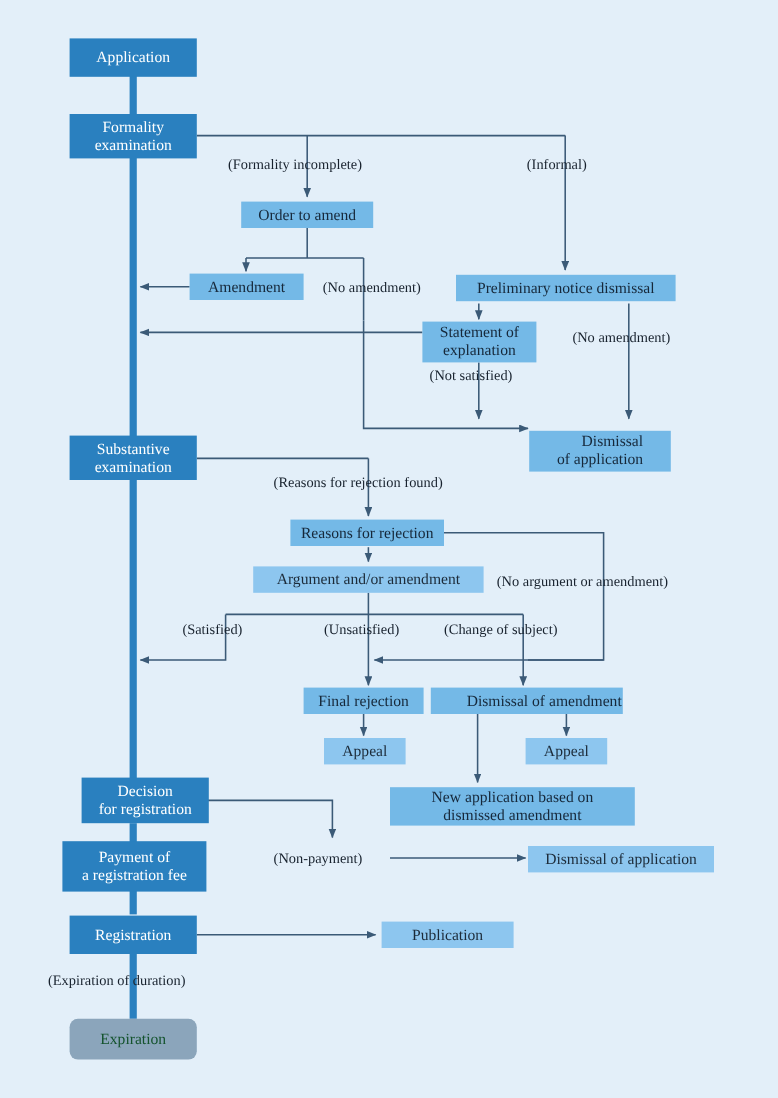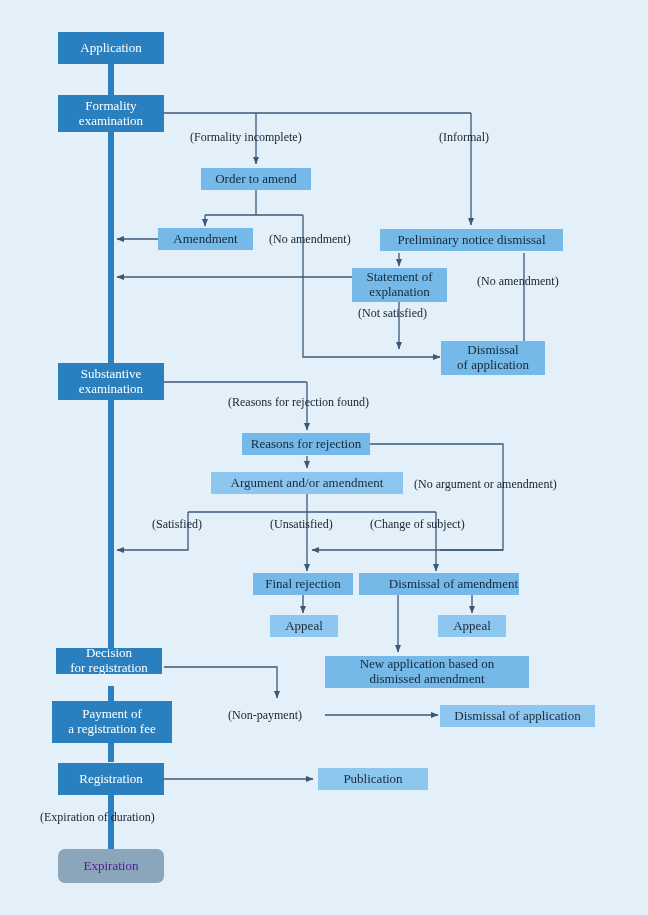--- a/index.html
+++ b/index.html
@@ -46,21 +46,21 @@
     color: #1c2b39;
     font-size: 13px;
   }
   .node.mid {
     background: #74b9e7;
     color: #16283a;
     font-size: 13px;
   }
   .node.end {
     background: #8ba5bb;
-    color: #4c1d95;
+    color: #14532d;
     border-radius: 7px;
     font-size: 13px;
   }
   .edge-label {
     position: absolute;
     font-size: 12px;
     color: #18222e;
     white-space: nowrap;
   }
 </style>
@@ -147,42 +147,42 @@
 
   <div class="node mid" style="left:201px; top:168px; width:110px; height:22px;">Order to amend</div>
 
   <div class="node mid" style="left:158px; top:228px; width:95px; height:22px;">Amendment</div>
 
   <div class="node mid" style="left:380px; top:229px; width:183px; height:22px;">Preliminary notice dismissal</div>
 
   <div class="node mid" style="left:352px; top:268px; width:95px; height:34px;">Statement of
 explanation</div>
 
-  <div class="node mid" style="left:441px; top:341px; width:104px; height:34px;">Dismissal
+  <div class="node mid" style="left:441px; top:359px; width:118px; height:34px;text-align:right;">Dismissal
 of application</div>
 
   <div class="node main" style="left:58px; top:363px; width:106px; height:37px;">Substantive
 examination</div>
 
   <div class="node mid" style="left:242px; top:433px; width:128px; height:22px;">Reasons for rejection</div>
 
   <div class="node sub" style="left:211px; top:472px; width:192px; height:22px;">Argument and/or amendment</div>
 
   <div class="node mid" style="left:253px; top:573px; width:100px; height:22px;">Final rejection</div>
 
   <div class="node mid" style="left:359px; top:573px; width:160px; height:22px;padding-left:29px;">Dismissal of amendment</div>
 
   <div class="node sub" style="left:270px; top:615px; width:68px; height:22px;">Appeal</div>
 
   <div class="node sub" style="left:438px; top:615px; width:68px; height:22px;">Appeal</div>
 
   <div class="node mid" style="left:325px; top:656px; width:204px; height:32px;">New application based on
 dismissed amendment</div>
 
-  <div class="node main" style="left:56px; top:648px; width:106px; height:26px;">Decision
+  <div class="node main" style="left:68px; top:648px; width:106px; height:38px;">Decision
 for registration</div>
 
   <div class="node main" style="left:52px; top:701px; width:120px; height:42px;">Payment of
 a registration fee</div>
 
   <div class="node sub" style="left:440px; top:705px; width:155px; height:22px;">Dismissal of application</div>
 
   <div class="node main" style="left:58px; top:763px; width:106px; height:32px;">Registration</div>
 
   <div class="node sub" style="left:318px; top:768px; width:110px; height:22px;">Publication</div>

